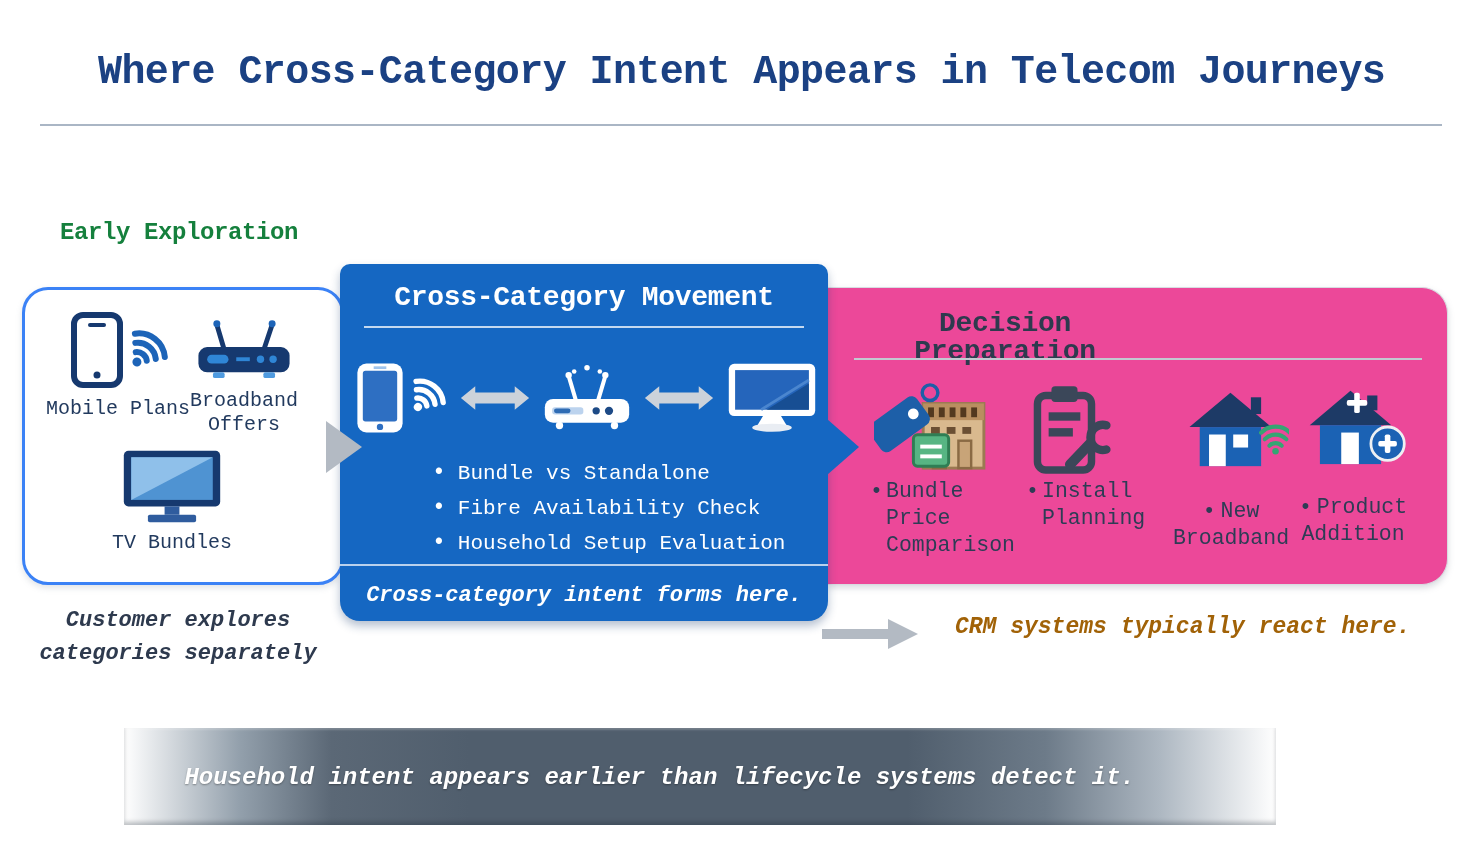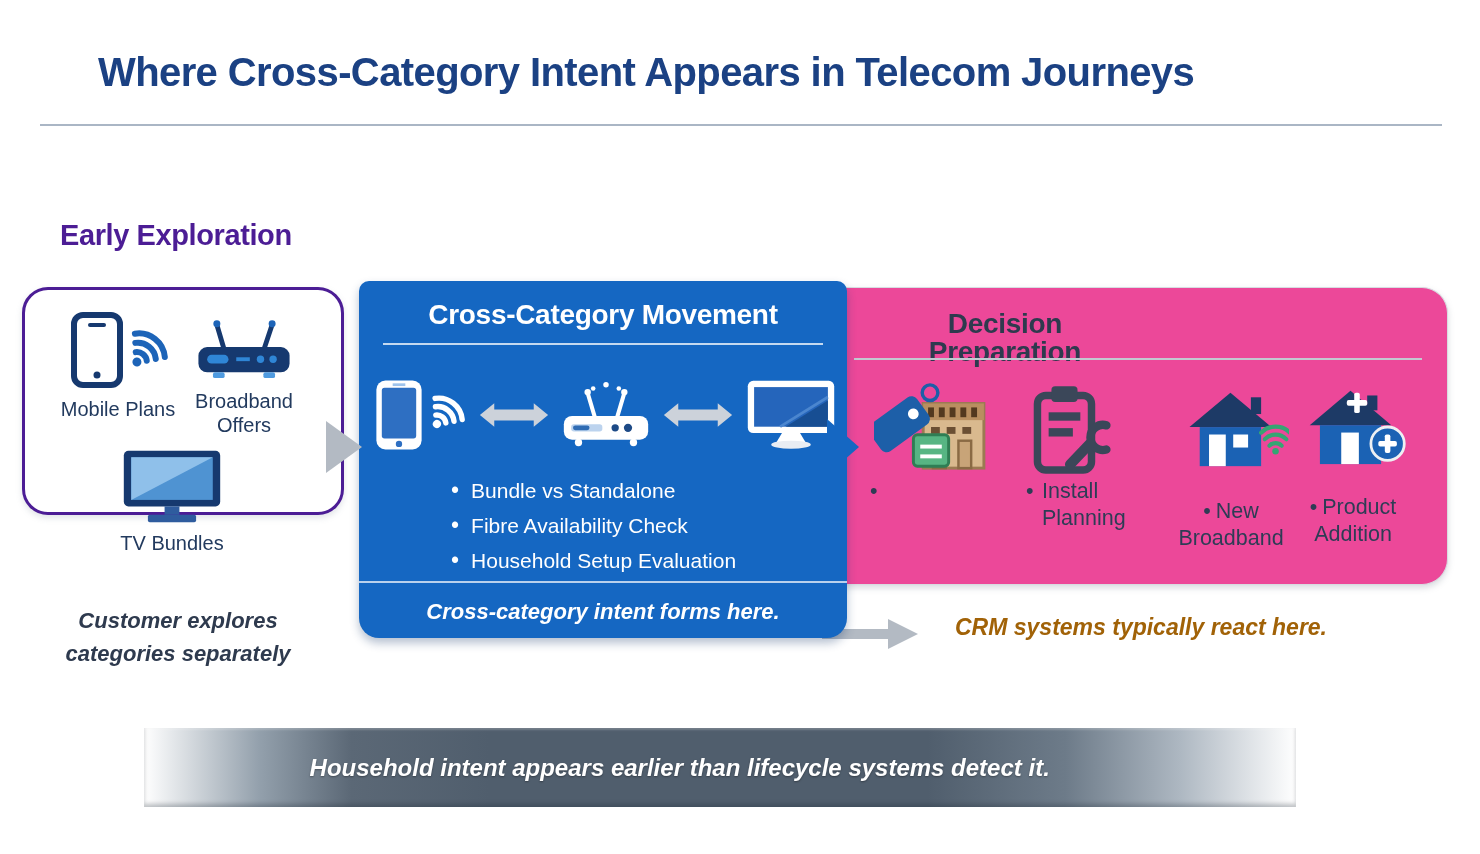--- a/index.html
+++ b/index.html
@@ -1,41 +1,41 @@
 <!DOCTYPE html>
 <html><head>
 <meta charset="utf-8">
 <style>
   html,body{margin:0;padding:0;background:#ffffff;}
   .stage{position:relative;width:1480px;height:854px;overflow:hidden;
-         font-family:Liberation Sans, sans-serif;background:#ffffff;}
+         font-family:Liberation Mono, monospace;background:#ffffff;}
   .abs{position:absolute;}
 
   .main-title{left:98px;top:50px;font-size:40px;font-weight:bold;color:#1b4183;
               letter-spacing:-0.6px;white-space:nowrap;}
   .title-rule{left:40px;top:124px;width:1402px;height:2px;background:#aab6c5;}
 
-  .stage-heading{font-size:29px;font-weight:bold;color:#4c1d95;letter-spacing:-0.4px;white-space:nowrap;}
+  .stage-heading{font-size:24px;font-weight:bold;color:#15803d;letter-spacing:-0.4px;white-space:nowrap;}
   .early-heading{left:60px;top:219px;}
 
   
-  .explore-box{left:22px;top:287px;width:322px;height:228px;background:#ffffff;
-               border:3px solid #4c1d95;border-radius:26px;box-sizing:border-box;
+  .explore-box{left:22px;top:287px;width:322px;height:298px;background:#ffffff;
+               border:3px solid #3b82f6;border-radius:26px;box-sizing:border-box;
                box-shadow:0 3px 6px rgba(120,130,145,.22);}
   .cat-item{position:absolute;display:flex;flex-direction:column;align-items:center;}
   .cat-label{margin-top:7px;font-size:20px;font-weight:500;color:#223a5e;text-align:center;line-height:24px;}
 
   
   .chev1{left:326px;top:421px;z-index:5;}
   .chev2{left:827px;top:419px;z-index:6;}
 
   
-  .movement-box{left:340px;top:281px;width:488px;height:357px;background:#1567c2;
+  .movement-box{left:340px;top:264px;width:488px;height:357px;background:#1567c2;
                 border-radius:10px 10px 20px 20px;z-index:4;
-                box-shadow:0 5px 10px rgba(25,60,110,.32);margin-left:19px;}
+                box-shadow:0 5px 10px rgba(25,60,110,.32);}
   .movement-heading{padding-top:20px;text-align:center;font-size:28px;font-weight:bold;
                     color:#ffffff;letter-spacing:-0.3px;line-height:1;}
   .movement-rule{width:440px;height:2px;background:rgba(255,255,255,.75);margin:14px auto 0;}
   .movement-icons{position:absolute;left:0;right:0;top:96px;display:flex;
                   justify-content:center;align-items:center;gap:13px;}
   .movement-bullets{position:absolute;left:92px;top:192px;}
   .mrow{display:flex;align-items:baseline;gap:12px;line-height:34px;}
   .mdot{color:#ffffff;font-size:23px;}
   .mtext{color:#ffffff;font-size:21px;}
   .movement-rule2{position:absolute;left:0;right:0;bottom:55px;height:2px;background:rgba(255,255,255,.7);}
@@ -55,21 +55,21 @@
   .pitem.center{text-align:center;}
   .pitem.center .pmark{margin-right:5px;}
 
   
   .explore-caption{left:30px;top:604px;width:296px;text-align:center;font-style:italic;
                    font-weight:600;font-size:22px;color:#2e3a4e;line-height:33px;}
   .crm-note{left:955px;top:614px;font-style:italic;font-weight:600;font-size:23px;color:#a16207;white-space:nowrap;}
   .react-arrow{left:822px;top:617px;}
 
   
-  .banner{left:144px;top:728px;width:1152px;height:79px;
+  .banner{left:124px;top:728px;width:1152px;height:97px;
           background:linear-gradient(90deg, rgba(240,243,246,0) 0%, #93a0ac 10%, #5b6876 18%,
                      #505e6d 30%, #505e6d 68%, #6d7b89 80%, #aeb8c2 90%, rgba(248,249,251,0) 100%);
           box-shadow:inset 0 2px 2px rgba(255,255,255,.22), inset 0 -3px 4px rgba(30,40,50,.28);}
   .banner-text{position:absolute;left:46.5%;top:50%;transform:translate(-50%,-50%);
                white-space:nowrap;font-size:24px;font-weight:bold;font-style:italic;color:#ffffff;
                text-shadow:0 1px 2px rgba(0,0,0,.35);}
 </style>
 </head>
 <body>
 
@@ -238,20 +238,21 @@
       <rect x="20" y="30" width="34" height="9" fill="#3b4759"></rect>
       <rect x="20" y="47" width="26" height="9" fill="#3b4759"></rect>
       <g fill="none" stroke="#3b4759" stroke-linecap="round">
         <path d="M82 44 a13.5 13.5 0 1 0 0 26" stroke-width="9"></path>
         <line x1="64" y1="64" x2="43" y2="86" stroke-width="11"></line>
       </g>
     </svg>
 
     <div class="pitem left" style="left:40px;top:190px;width:150px;">
       <span class="pmark">•</span>
+      <span>Bundle Price Comparison</span>
     </div>
     <div class="pitem left" style="left:196px;top:190px;width:112px;">
       <span class="pmark">•</span>
       <span>Install Planning</span>
     </div>
 
     <svg class="abs" style="left:355px;top:100px;" width="106" height="80" viewBox="0 0 112 86">
       <rect x="72" y="10" width="11" height="18" fill="#1d3a66"></rect>
       <polygon points="6,42 50,5 94,42" fill="#1d3a66"></polygon>
       <rect x="17" y="42" width="66" height="42" fill="#1b62b4"></rect>

